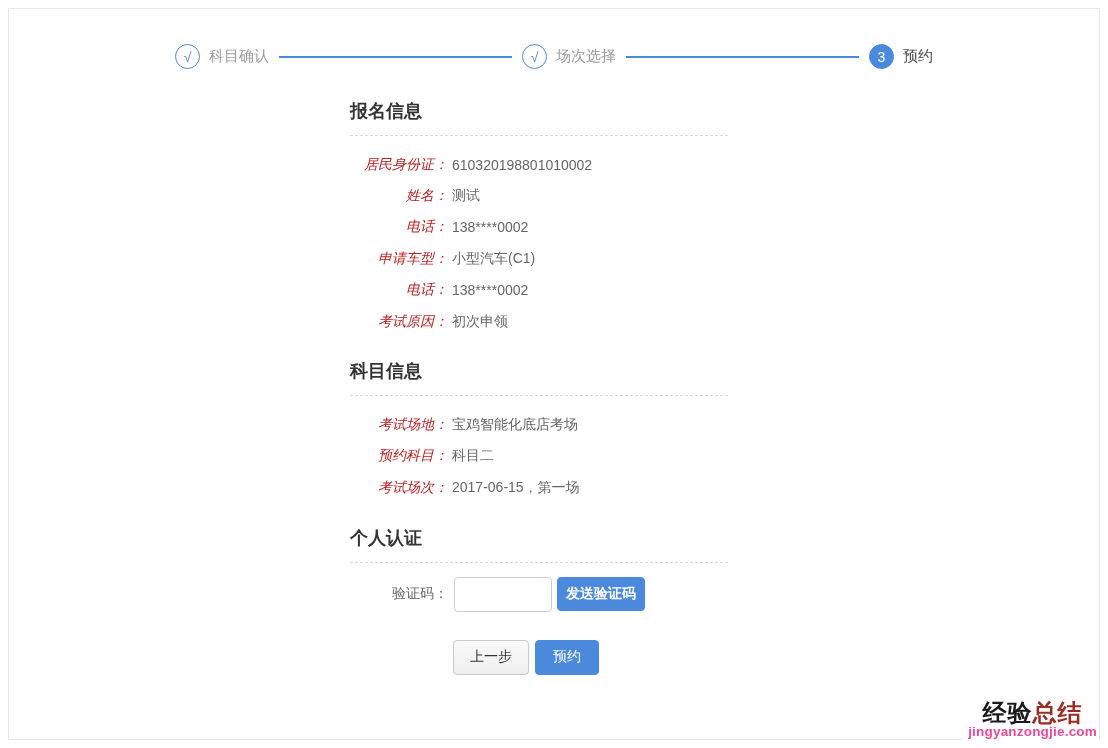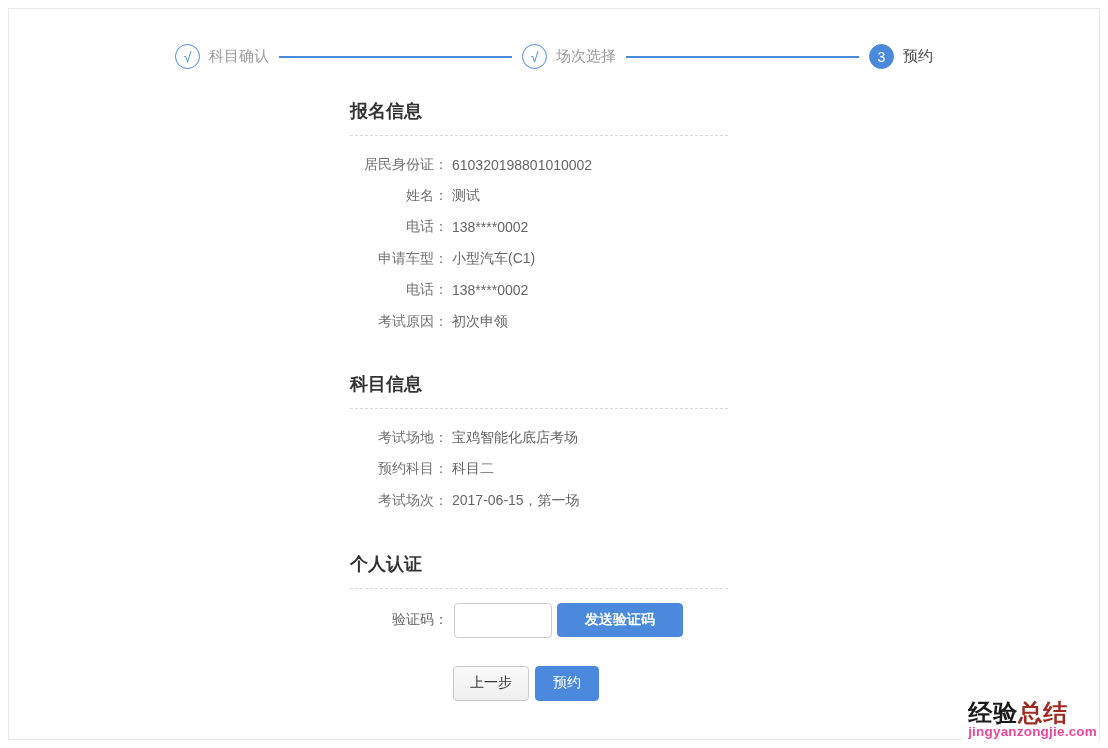--- a/index.html
+++ b/index.html
@@ -20,52 +20,52 @@
   .step-label { font-size: 15px; color: #9b9b9b; }
   .step.active .step-label { color: #4a4a4a; }
   .step-line { width: 233px; height: 2px; background: #4a89dc; margin: 0 10px; }
 
   
   .content { position: absolute; left: 350px; top: 99px; width: 378px; }
   .section-title { font-size: 18px; font-weight: bold; color: #333; margin-bottom: 12px; }
   .divider { border-bottom: 1px dashed #d9d9d9; margin-bottom: 13px; }
 
   .field-row { display: flex; align-items: center; height: 31.4px; font-size: 14px; color: #666; }
-  .field-label { flex: 0 0 98px; text-align: right; color: #737373; }
+  .field-label { flex: 0 0 98px; text-align: right; color: #b91c1c; font-style: italic; }
   .field-value { margin-left: 4px; color: #666; }
 
   .section { margin-bottom: 0; }
-  .section + .section { margin-top: 35px; }
+  .section + .section { margin-top: 22px; }
 
   
   .verify-row { display: flex; align-items: center; margin-top: 14px; font-size: 14px; color: #666; }
   .verify-label { flex: 0 0 98px; text-align: right; }
   .verify-input {
     width: 98px; height: 35px; margin-left: 6px;
     border: 1px solid #ccc; border-radius: 4px;
     font-size: 14px; padding: 0 8px; color: #333; outline: none;
     font-family: "Liberation Sans", "DejaVu Sans", sans-serif;
   }
   .btn {
     display: inline-flex; align-items: center; justify-content: center;
     border-radius: 4px; font-size: 14px; cursor: pointer;
     font-family: "Liberation Sans", "DejaVu Sans", sans-serif;
   }
   .btn-primary { background: #4a89dc; color: #fff; border: 1px solid #4a89dc; }
-  .btn-send { height: 34px; padding: 0 27px; margin-left: 5px; font-weight: bold; }
+  .btn-send { height: 34px; padding: 0 8px; margin-left: 5px; font-weight: bold; }
   .actions { display: flex; align-items: center; margin-top: 28px; margin-left: 103px; }
   .btn-prev {
     height: 35px; width: 76px; background: #f4f4f4; color: #333;
     border: 1px solid #c9c9c9;
     background: linear-gradient(#fafafa, #eee);
   }
   .btn-submit { height: 35px; width: 64px; margin-left: 6px; }
 
   
-  .watermark { position: absolute; right: 9px; bottom: 7px; text-align: left; background: #fff; padding: 2px 2px 2px 6px; line-height: 1.05; }
+  .watermark { position: absolute; right: 9px; bottom: 7px; text-align: center; background: #fff; padding: 2px 2px 2px 6px; line-height: 1.05; }
   .wm-cn { font-size: 24px; font-weight: bold; letter-spacing: 1px; }
   .wm-black { color: #1a1a1a; }
   .wm-red { color: #9e2b23; }
   .wm-site { font-size: 13.5px; font-weight: bold; color: #ec4899; letter-spacing: 0.2px; }
 </style>
 </head>
 <body>
 
 <div class="page">
   <div class="page-frame"></div>

